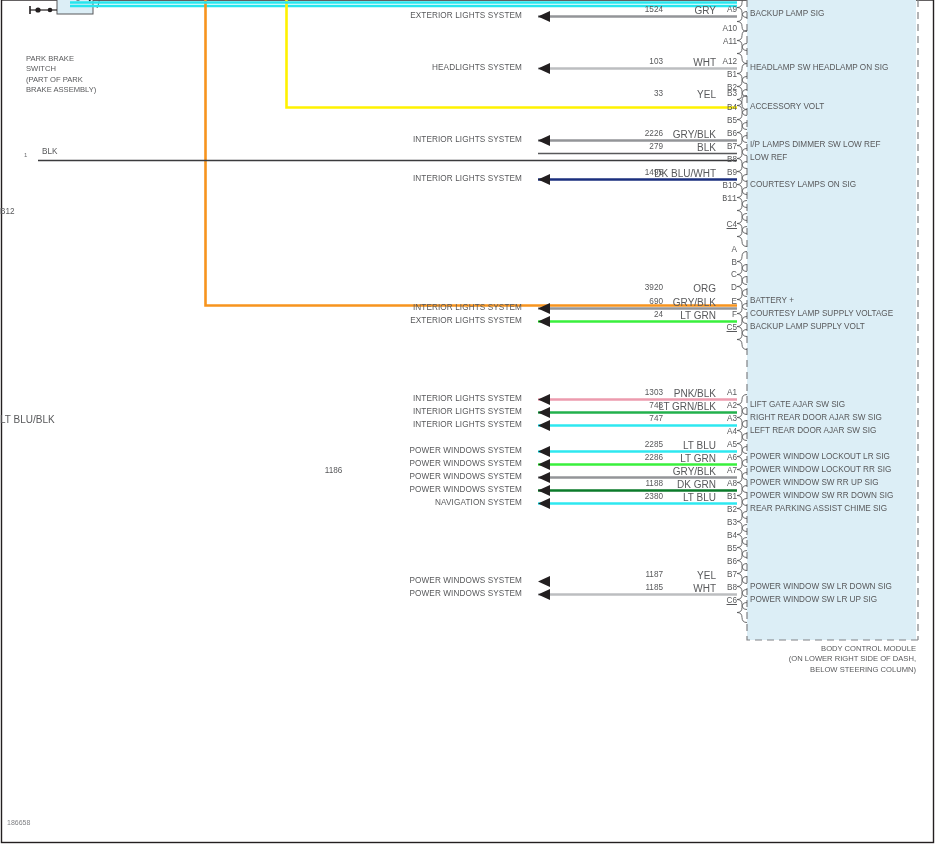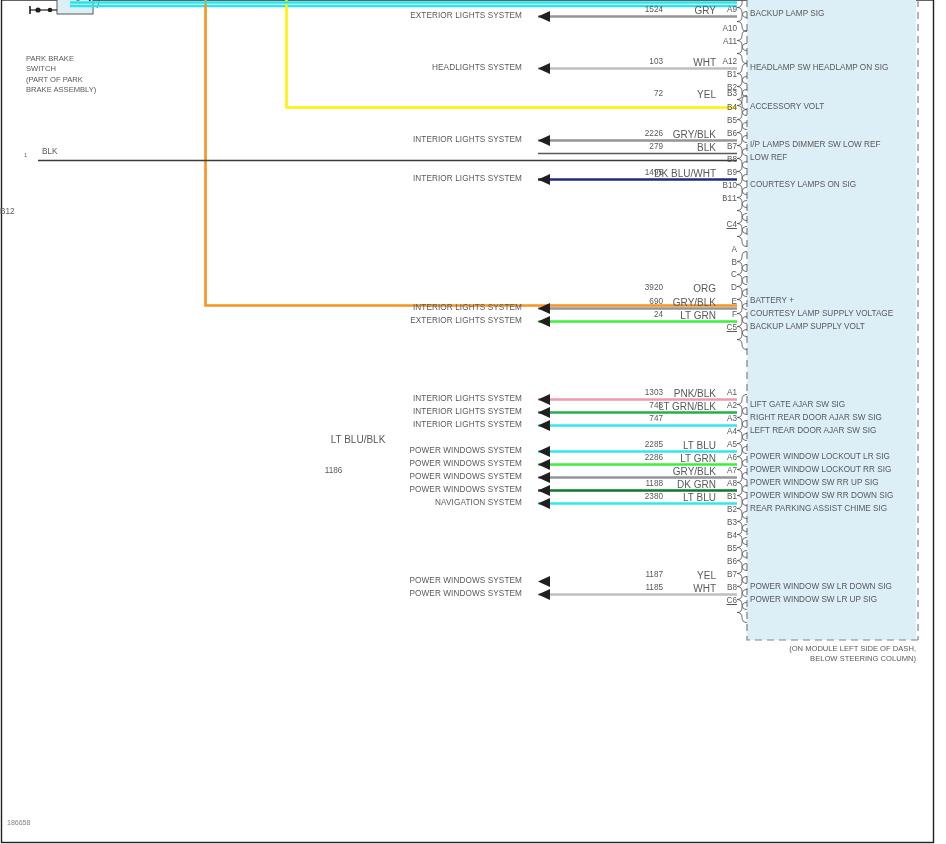--- a/index.html
+++ b/index.html
@@ -133,21 +133,21 @@
       <div class="lbl desc" style="top: 10px; left: 750px;">BACKUP LAMP SIG</div>
       <div class="lbl pin" style="top: 25px; left: 0px; width: 737px; text-align: right;">A10</div>
       <div class="lbl pin" style="top: 38px; left: 0px; width: 737px; text-align: right;">A11</div>
       <div class="lbl sys" style="top: 64px; left: 0px; width: 522px; text-align: right;">HEADLIGHTS SYSTEM</div>
       <div class="lbl circ" style="top: 58px; left: 0px; width: 663px; text-align: right;">103</div>
       <div class="lbl clr" style="top: 58px; left: 0px; width: 716px; text-align: right;">WHT</div>
       <div class="lbl pin" style="top: 58px; left: 0px; width: 737px; text-align: right;">A12</div>
       <div class="lbl pin" style="top: 71px; left: 0px; width: 737px; text-align: right;">B1</div>
       <div class="lbl desc" style="top: 64px; left: 750px;">HEADLAMP SW HEADLAMP ON SIG</div>
       <div class="lbl pin" style="top: 84px; left: 0px; width: 737px; text-align: right;">B2</div>
-      <div class="lbl circ" style="top: 90px; left: 0px; width: 663px; text-align: right;">72</div>
+      <div class="lbl circ" style="top: 90px; left: 0px; width: 663px; text-align: right;">33</div>
       <div class="lbl clr" style="top: 90px; left: 0px; width: 716px; text-align: right;">YEL</div>
       <div class="lbl pin" style="top: 90px; left: 0px; width: 737px; text-align: right;">B3</div>
       <div class="lbl pin" style="top: 104px; left: 0px; width: 737px; text-align: right;">B4</div>
       <div class="lbl desc" style="top: 103px; left: 750px;">ACCESSORY VOLT</div>
       <div class="lbl pin" style="top: 117px; left: 0px; width: 737px; text-align: right;">B5</div>
       <div class="lbl sys" style="top: 136px; left: 0px; width: 522px; text-align: right;">INTERIOR LIGHTS SYSTEM</div>
       <div class="lbl circ" style="top: 130px; left: 0px; width: 663px; text-align: right;">2226</div>
       <div class="lbl clr" style="top: 130px; left: 0px; width: 716px; text-align: right;">GRY/BLK</div>
       <div class="lbl pin" style="top: 130px; left: 0px; width: 737px; text-align: right;">B6</div>
       <div class="lbl circ" style="top: 143px; left: 0px; width: 663px; text-align: right;">279</div>
@@ -187,21 +187,21 @@
       <div class="lbl circ" style="top: 389px; left: 0px; width: 663px; text-align: right;">1303</div>
       <div class="lbl clr" style="top: 389px; left: 0px; width: 716px; text-align: right;">PNK/BLK</div>
       <div class="lbl pin" style="top: 389px; left: 0px; width: 737px; text-align: right;">A1</div>
       <div class="lbl sys" style="top: 408px; left: 0px; width: 522px; text-align: right;">INTERIOR LIGHTS SYSTEM</div>
       <div class="lbl circ" style="top: 402px; left: 0px; width: 663px; text-align: right;">748</div>
       <div class="lbl clr" style="top: 402px; left: 0px; width: 716px; text-align: right;">LT GRN/BLK</div>
       <div class="lbl pin" style="top: 402px; left: 0px; width: 737px; text-align: right;">A2</div>
       <div class="lbl desc" style="top: 401px; left: 750px;">LIFT GATE AJAR SW SIG</div>
       <div class="lbl sys" style="top: 421px; left: 0px; width: 522px; text-align: right;">INTERIOR LIGHTS SYSTEM</div>
       <div class="lbl circ" style="top: 415px; left: 0px; width: 663px; text-align: right;">747</div>
-      <div class="lbl clr" style="top: 415px; left: 0px; width: 716px; text-align: center; margin-top: 20px;">LT BLU/BLK</div>
+      <div class="lbl clr" style="top: 415px; left: 0px; width: 716px; text-align: left;">LT BLU/BLK</div>
       <div class="lbl pin" style="top: 415px; left: 0px; width: 737px; text-align: right;">A3</div>
       <div class="lbl desc" style="top: 414px; left: 750px;">RIGHT REAR DOOR AJAR SW SIG</div>
       <div class="lbl pin" style="top: 428px; left: 0px; width: 737px; text-align: right;">A4</div>
       <div class="lbl desc" style="top: 427px; left: 750px;">LEFT REAR DOOR AJAR SW SIG</div>
       <div class="lbl sys" style="top: 447px; left: 0px; width: 522px; text-align: right;">POWER WINDOWS SYSTEM</div>
       <div class="lbl circ" style="top: 441px; left: 0px; width: 663px; text-align: right;">2285</div>
       <div class="lbl clr" style="top: 441px; left: 0px; width: 716px; text-align: right;">LT BLU</div>
       <div class="lbl pin" style="top: 441px; left: 0px; width: 737px; text-align: right;">A5</div>
       <div class="lbl sys" style="top: 460px; left: 0px; width: 522px; text-align: right;">POWER WINDOWS SYSTEM</div>
       <div class="lbl circ" style="top: 454px; left: 0px; width: 663px; text-align: right;">2286</div>
@@ -240,19 +240,20 @@
       <div class="lbl desc" style="top: 583px; left: 750px;">POWER WINDOW SW LR DOWN SIG</div>
       <div class="lbl pin u" style="top: 597px; left: 0px; width: 737px; text-align: right;">C6</div>
       <div class="lbl desc" style="top: 596px; left: 750px;">POWER WINDOW SW LR UP SIG</div>
       <div class="lbl note" style="left: 26px; top: 54px;">
         <div>PARK BRAKE</div>
         <div>SWITCH</div>
         <div>(PART OF PARK</div>
         <div>BRAKE ASSEMBLY)</div>
       </div>
       <div class="lbl note r" style="left: 600px; width: 316px; top: 644px;">
-        <div>(ON MODULE LEFT SIDE OF DASH,</div>
+        <div>BODY CONTROL MODULE</div>
+        <div>(ON LOWER RIGHT SIDE OF DASH,</div>
         <div>BELOW STEERING COLUMN)</div>
       </div>
     </div>
 
   <div class="figid">186658</div>
 </div>
 
 </body></html>

